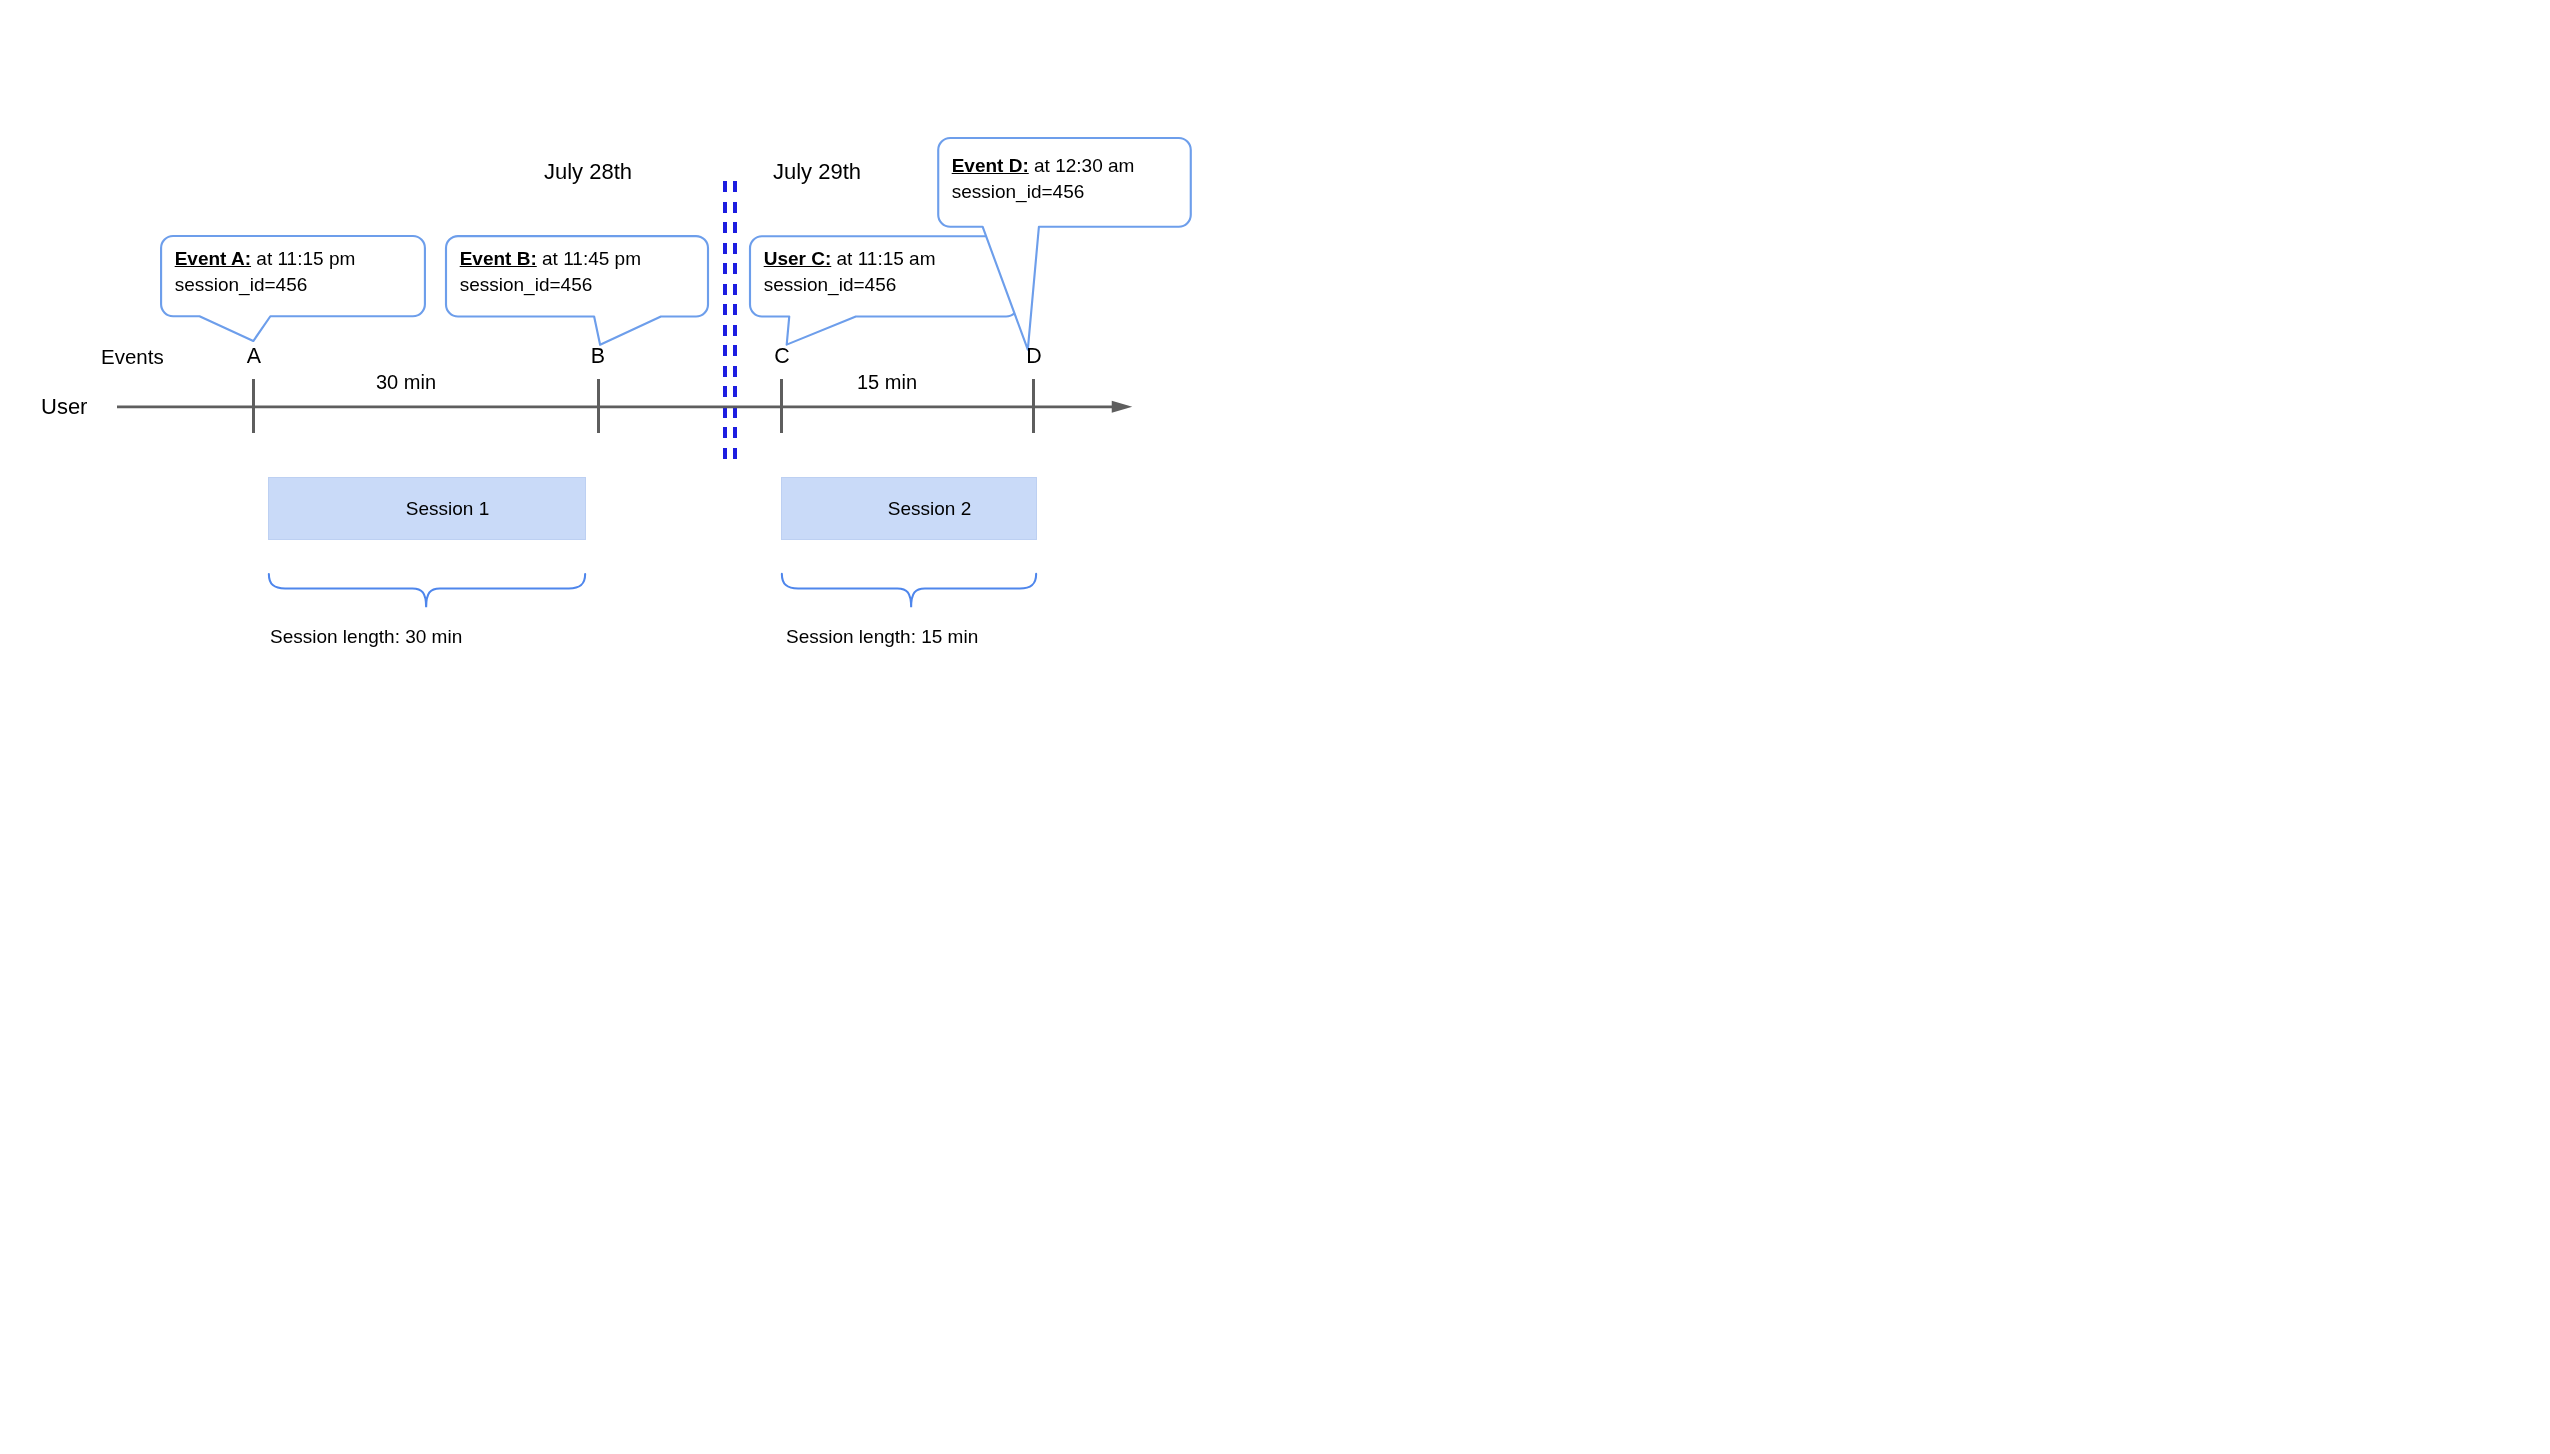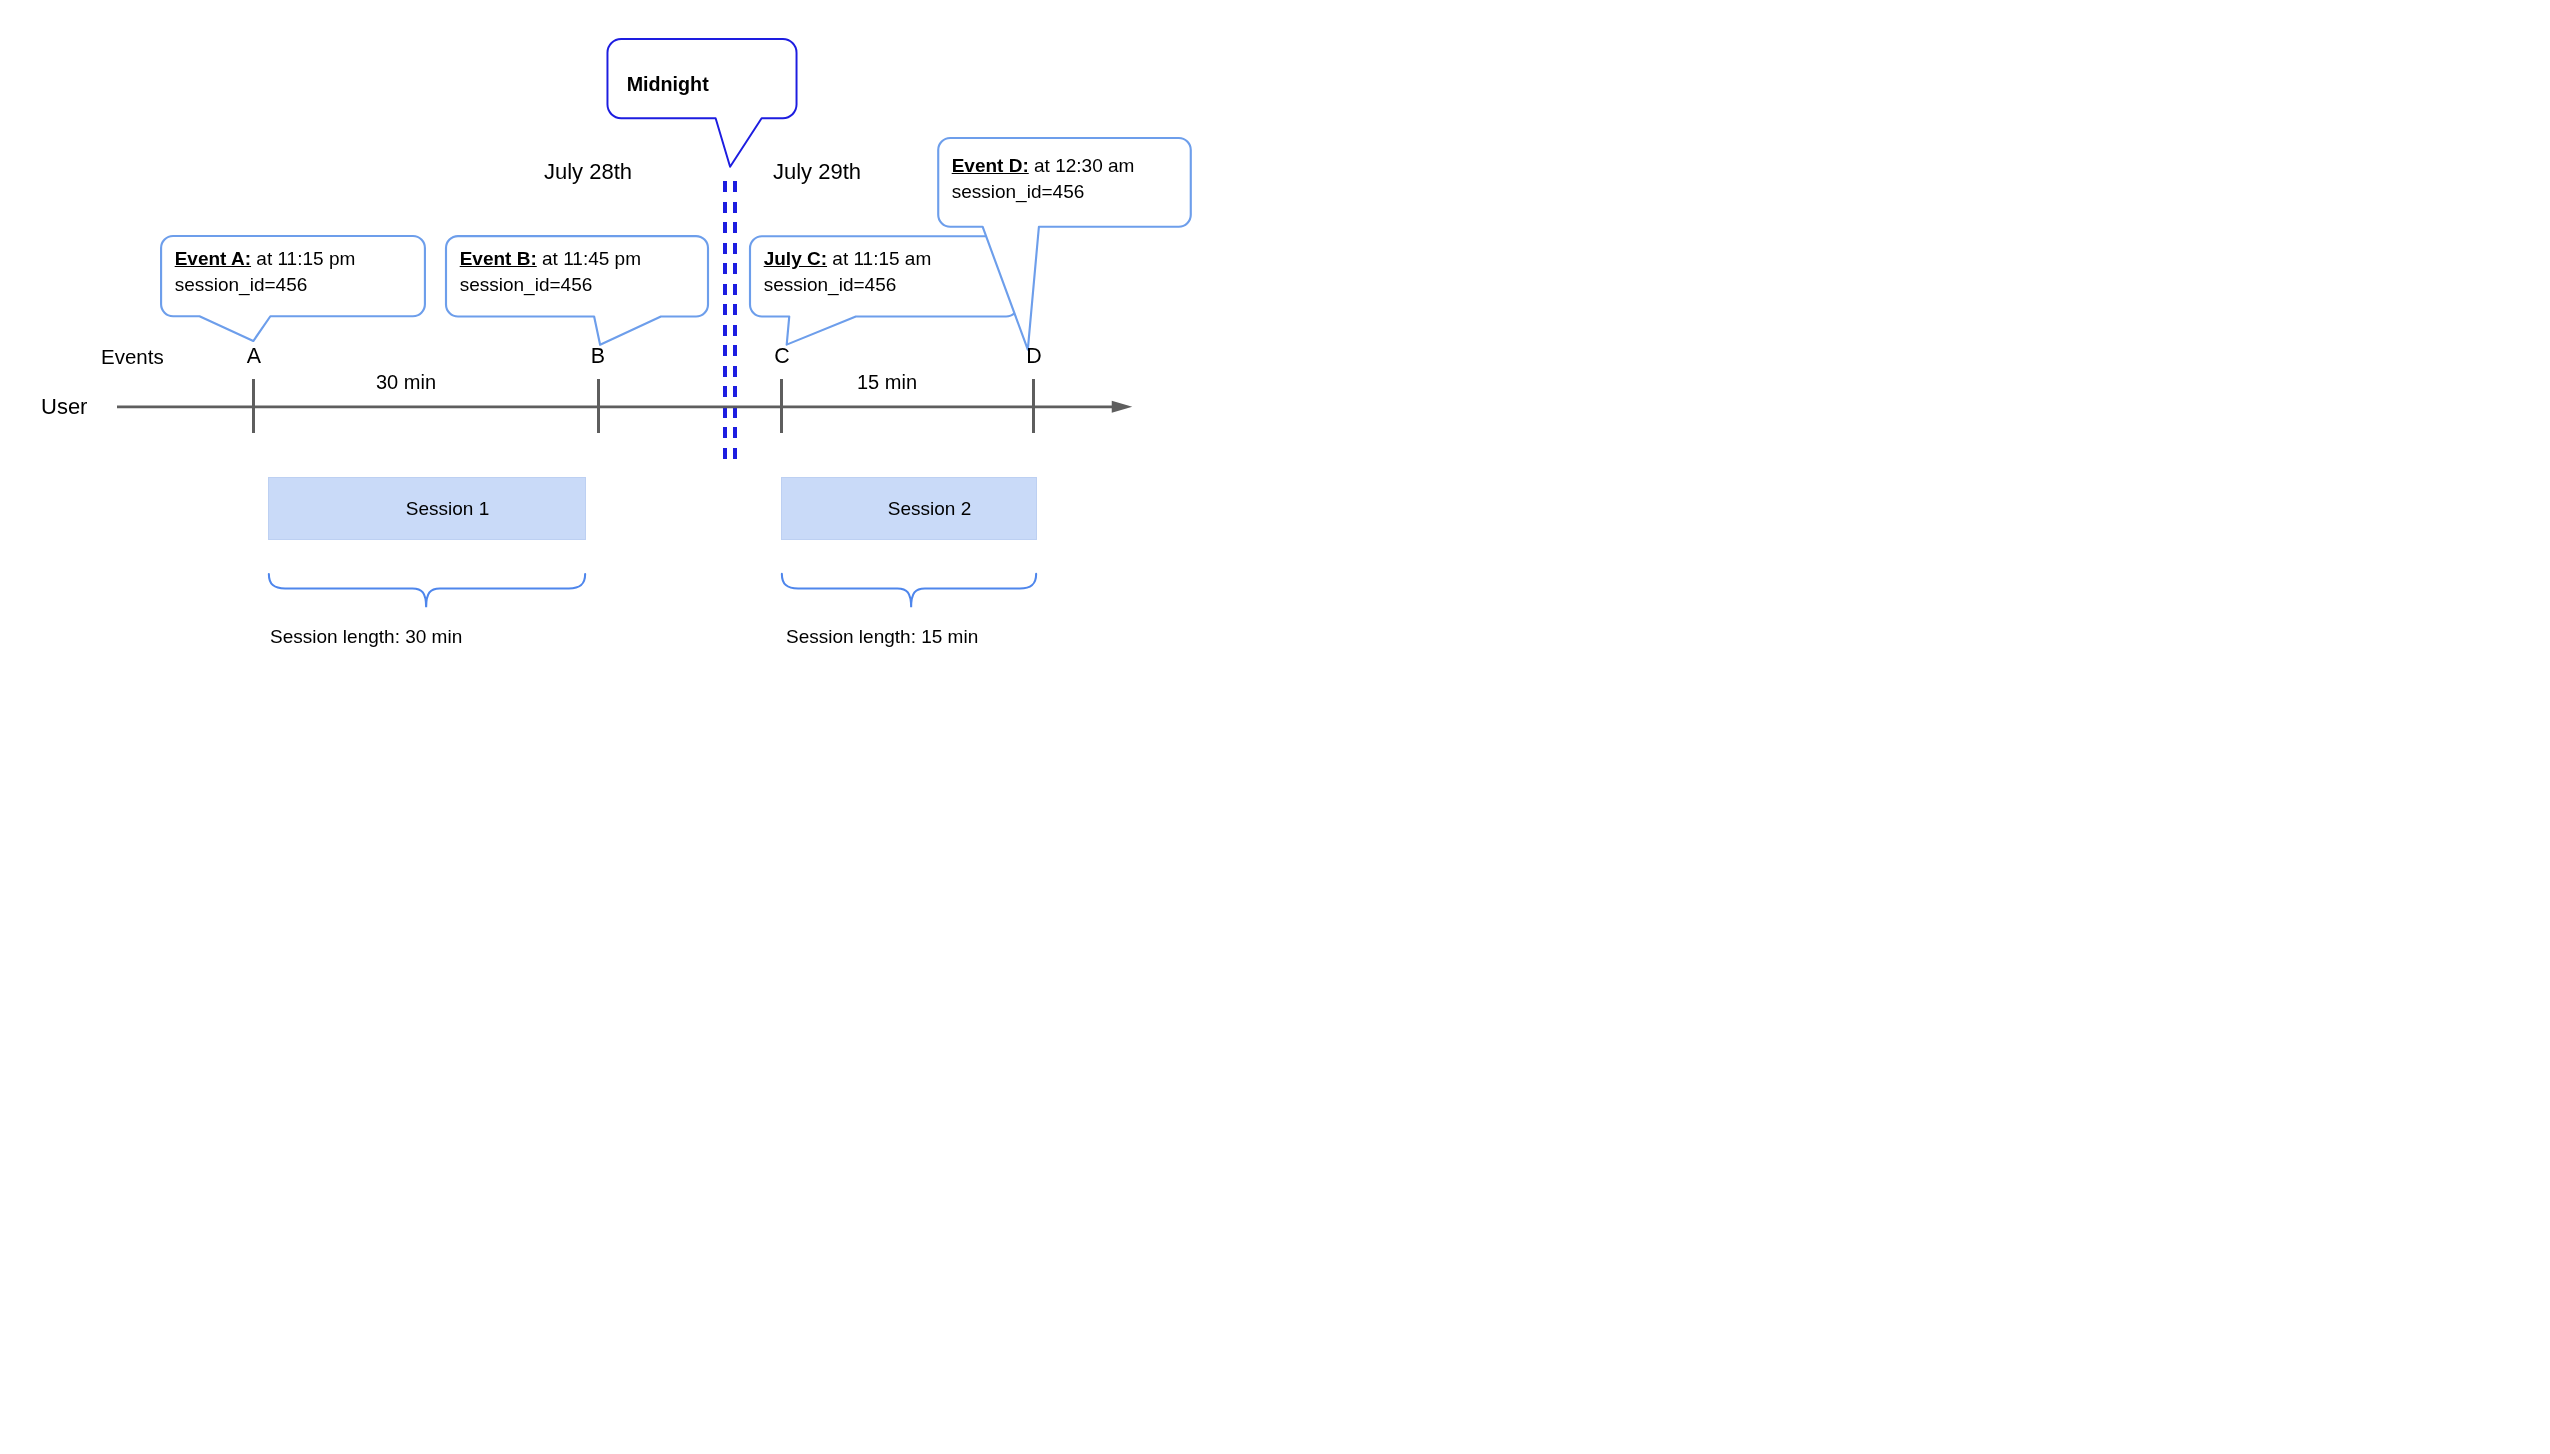--- a/index.html
+++ b/index.html
@@ -66,26 +66,20 @@
     padding-left:41px;
   }
   .brace-path{fill:none;stroke:var(--brace-blue);stroke-width:2.4;stroke-linecap:round;}
   .length-label{font-size:19px;white-space:nowrap;}
 </style>
 </head>
 <body>
 
 <div id="canvas">
 
-  <div class="abs" style="left:607px;top:39px;width:190px;height:132px">
-    <svg width="190" height="132" viewBox="0 0 222 155">
-      <path class="bubble-path midnight" d="M127,93 L144,150 L181,93 L206,93 A16,16 0 0 0 222,77 L222,16 A16,16 0 0 0 206,0 L16,0 A16,16 0 0 0 0,16 L0,77 A16,16 0 0 0 16,93 Z"></path>
-    </svg>
-    <div class="midnight-text">Midnight</div>
-  </div>
 
   <div class="abs dash-line" style="left:723px;top:181px"></div>
   <div class="abs dash-line" style="left:733px;top:181px"></div>
 
   <div class="abs date-label" style="left:544px;top:159px">July 28th</div>
   <div class="abs date-label" style="left:773px;top:159px">July 29th</div>
 
   <div class="abs" style="left:161px;top:236px;width:264px;height:111px">
     <svg width="264" height="111" viewBox="0 0 309 130">
       <path class="bubble-path" d="M45,94 L108,123 L128,94 L295,94 A14,14 0 0 0 309,80 L309,14 A14,14 0 0 0 295,0 L14,0 A14,14 0 0 0 0,14 L0,80 A14,14 0 0 0 14,94 Z"></path>
@@ -104,21 +98,21 @@
       <div><span class="b">Event B:</span><span> at 11:45 pm</span></div>
       <div>session_id=456</div>
     </div>
   </div>
 
   <div class="abs" style="left:750px;top:236px;width:268px;height:114px">
     <svg width="268" height="114" viewBox="0 0 314 133">
       <path class="bubble-path" d="M46,94 L43,127 L124,94 L300,94 A14,14 0 0 0 314,80 L314,14 A14,14 0 0 0 300,0 L14,0 A14,14 0 0 0 0,14 L0,80 A14,14 0 0 0 14,94 Z"></path>
     </svg>
     <div class="callout-text">
-      <div><span class="b">July C:</span><span> at 11:15 am</span></div>
+      <div><span class="b">User C:</span><span> at 11:15 am</span></div>
       <div>session_id=456</div>
     </div>
   </div>
 
   <div class="abs" style="left:938px;top:138px;width:253px;height:215px">
     <svg width="253" height="215" viewBox="0 0 296 252">
       <path class="bubble-path" d="M52,104 L105,248 L118,104 L282,104 A14,14 0 0 0 296,90 L296,14 A14,14 0 0 0 282,0 L14,0 A14,14 0 0 0 0,14 L0,90 A14,14 0 0 0 14,104 Z"></path>
     </svg>
     <div class="callout-text" style="top:15.4px">
       <div><span class="b">Event D:</span><span> at 12:30 am</span></div>

